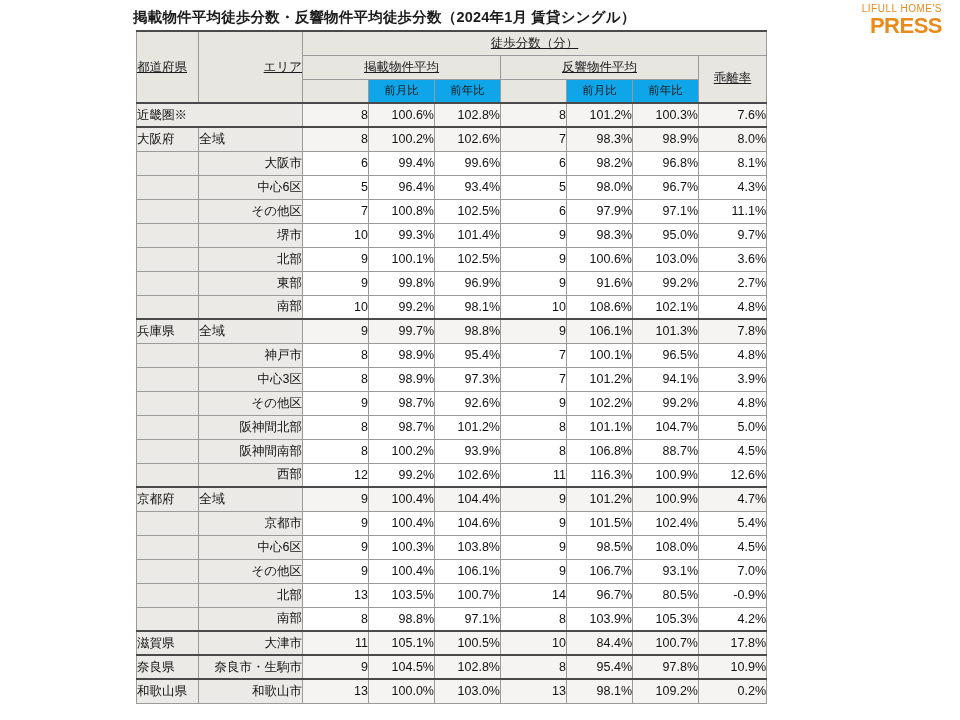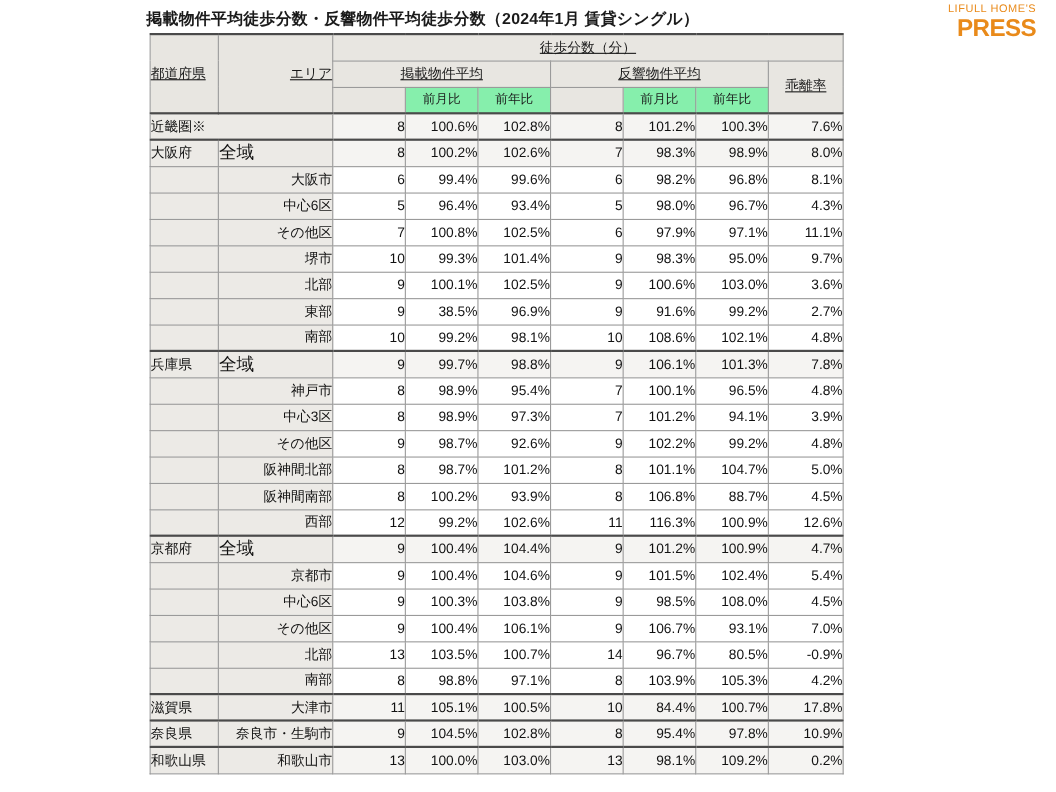--- a/index.html
+++ b/index.html
@@ -88,21 +88,21 @@
   col.c-gap  { width: 68px; }
 
   .hdr {
     background: #e8e6e1;
     text-align: center;
     font-size: 12.5px;
     color: #1a1a1a;
     text-decoration: underline;
   }
   .hdr-sub {
-    background: #86efac;
+    background: #0ea5e9;
     text-align: center;
     font-size: 11.5px;
     color: #1a1a1a;
   }
   .hdr-left {
     text-align: right;
     padding-left: 6px;
   }
   .hdr-pref {
     background: #e8e6e1;
@@ -126,21 +126,21 @@
   .area {
     text-align: right;
     padding-right: 8px;
     background: #eceae6;
     font-size: 12.5px;
   }
   .area-left {
     text-align: left;
     padding-left: 24px;
     background: #eceae6;
-    font-size: 16px;
+    font-size: 13px;
     margin-top: 40px;
   }
   tr.shade td.num { background: #f5f4f2; }
   tr.plain td.num { background: #ffffff; }
 
   tr.group-top td { border-top: 2px solid #4a4a4a; }
   td.thick-left { border-left: 2px solid #4a4a4a; }
   td.thick-right { border-right: 2px solid #4a4a4a; }
   tr.head-top td { border-top: 2px solid #4a4a4a; }
 
@@ -275,21 +275,21 @@
           <td class="num">102.5%</td>
           <td class="num">9</td>
           <td class="num">100.6%</td>
           <td class="num">103.0%</td>
           <td class="num thick-right">3.6%</td>
         </tr>
         <tr class="plain">
           <td class="pref-blank thick-left"></td>
           <td class="area">東部</td>
           <td class="num">9</td>
-          <td class="num">38.5%</td>
+          <td class="num">99.8%</td>
           <td class="num">96.9%</td>
           <td class="num">9</td>
           <td class="num">91.6%</td>
           <td class="num">99.2%</td>
           <td class="num thick-right">2.7%</td>
         </tr>
         <tr class="plain">
           <td class="pref-blank thick-left"></td>
           <td class="area">南部</td>
           <td class="num">10</td>

